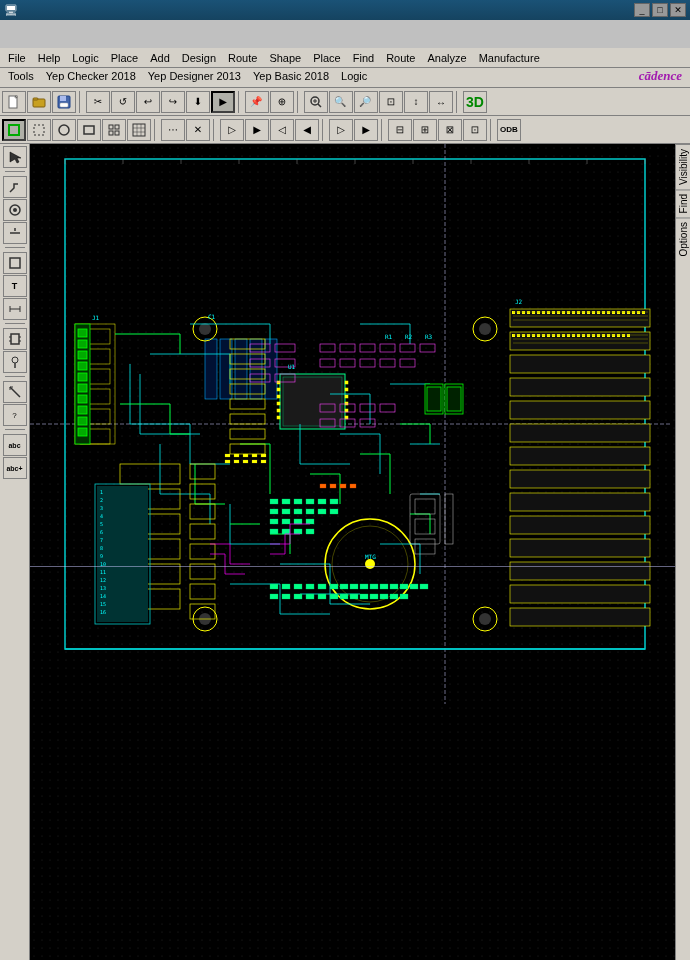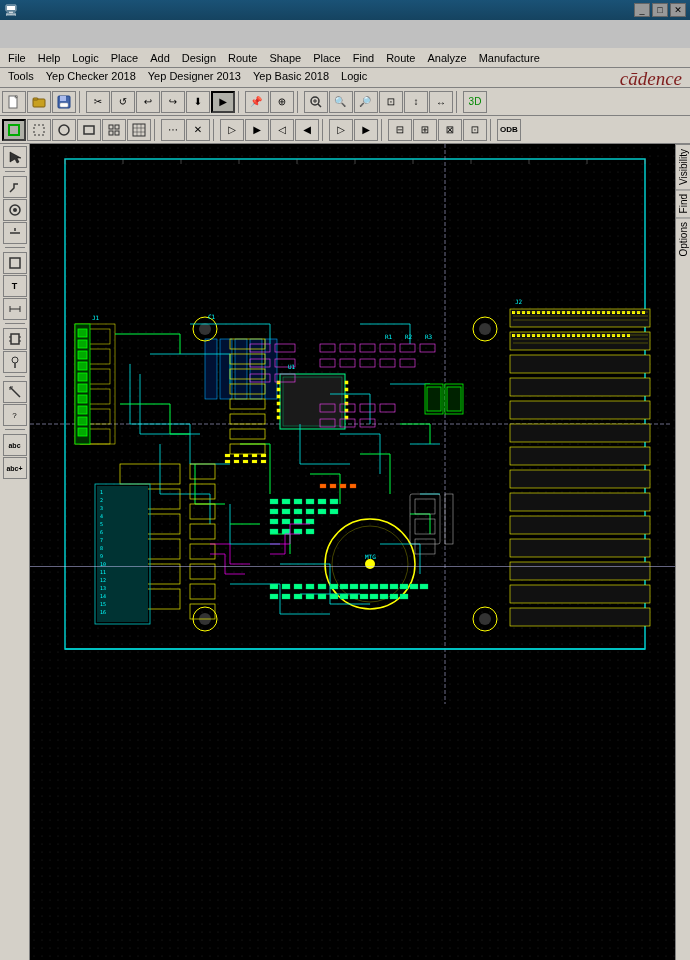--- a/index.html
+++ b/index.html
@@ -50,24 +50,24 @@
       height: 20px;
       display: flex;
       align-items: flex-start;
       border-bottom: 1px solid #808080;
       font-size: 11px;
       padding: 0 2px;
       justify-content: space-between;
     }
     #menu-bar2-left { display: flex; }
     #cadence-logo {
-      font-size: 19px;
-      font-weight: normal;
+      font-size: 13px;
+      font-weight: bold;
       font-style: italic;
-      color: #7f1d1d;
+      color: #a21caf;
       padding-right: 6px;
       font-family: serif;
     }
 
     
     #toolbar1 {
       background: #d4d0c8;
       height: 28px;
       display: flex;
       align-items: center;
@@ -253,21 +253,21 @@
         <line x1="4" y1="6" x2="8" y2="6" stroke="#333" stroke-width="1"></line>
         <line x1="6" y1="4" x2="6" y2="8" stroke="#333" stroke-width="1"></line>
       </svg>
   </div>
   <div class="tb-btn">🔍</div>
   <div class="tb-btn">🔎</div>
   <div class="tb-btn">⊡</div>
   <div class="tb-btn">↕</div>
   <div class="tb-btn">↔</div>
   <div class="tb-sep"></div>
-  <div class="tb-btn" style="font-weight:normal;font-size:10px;color:#008800;">3D</div>
+  <div class="tb-btn" style="font-weight:bold;font-size:14px;color:#008800;">3D</div>
 </div>
 
 <div id="toolbar2">
   <div class="tb-btn tb-btn-active">
     <svg width="14" height="14" viewBox="0 0 14 14">
         <rect x="2" y="2" width="10" height="10" fill="none" stroke="#00aa00" stroke-width="2"></rect>
       </svg>
   </div>
   <div class="tb-btn">
     <svg width="14" height="14" viewBox="0 0 14 14">

